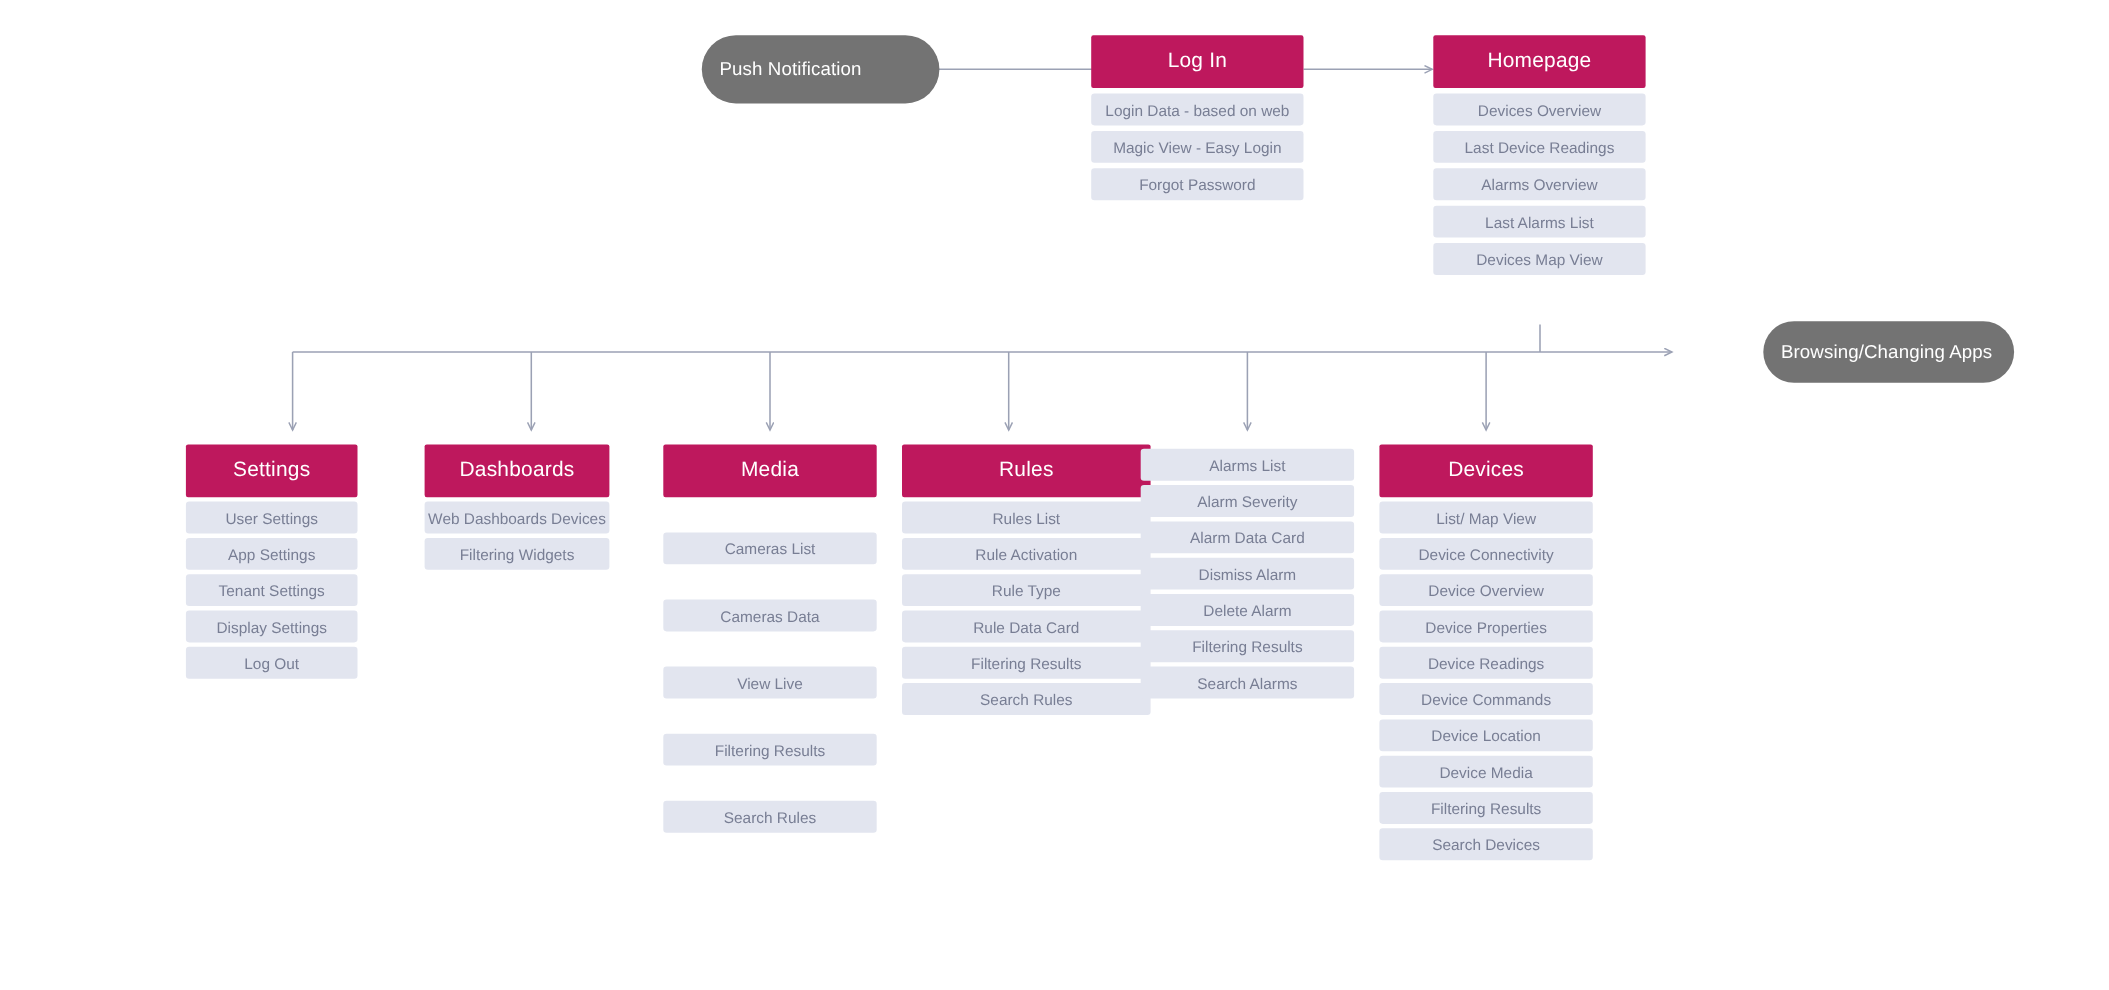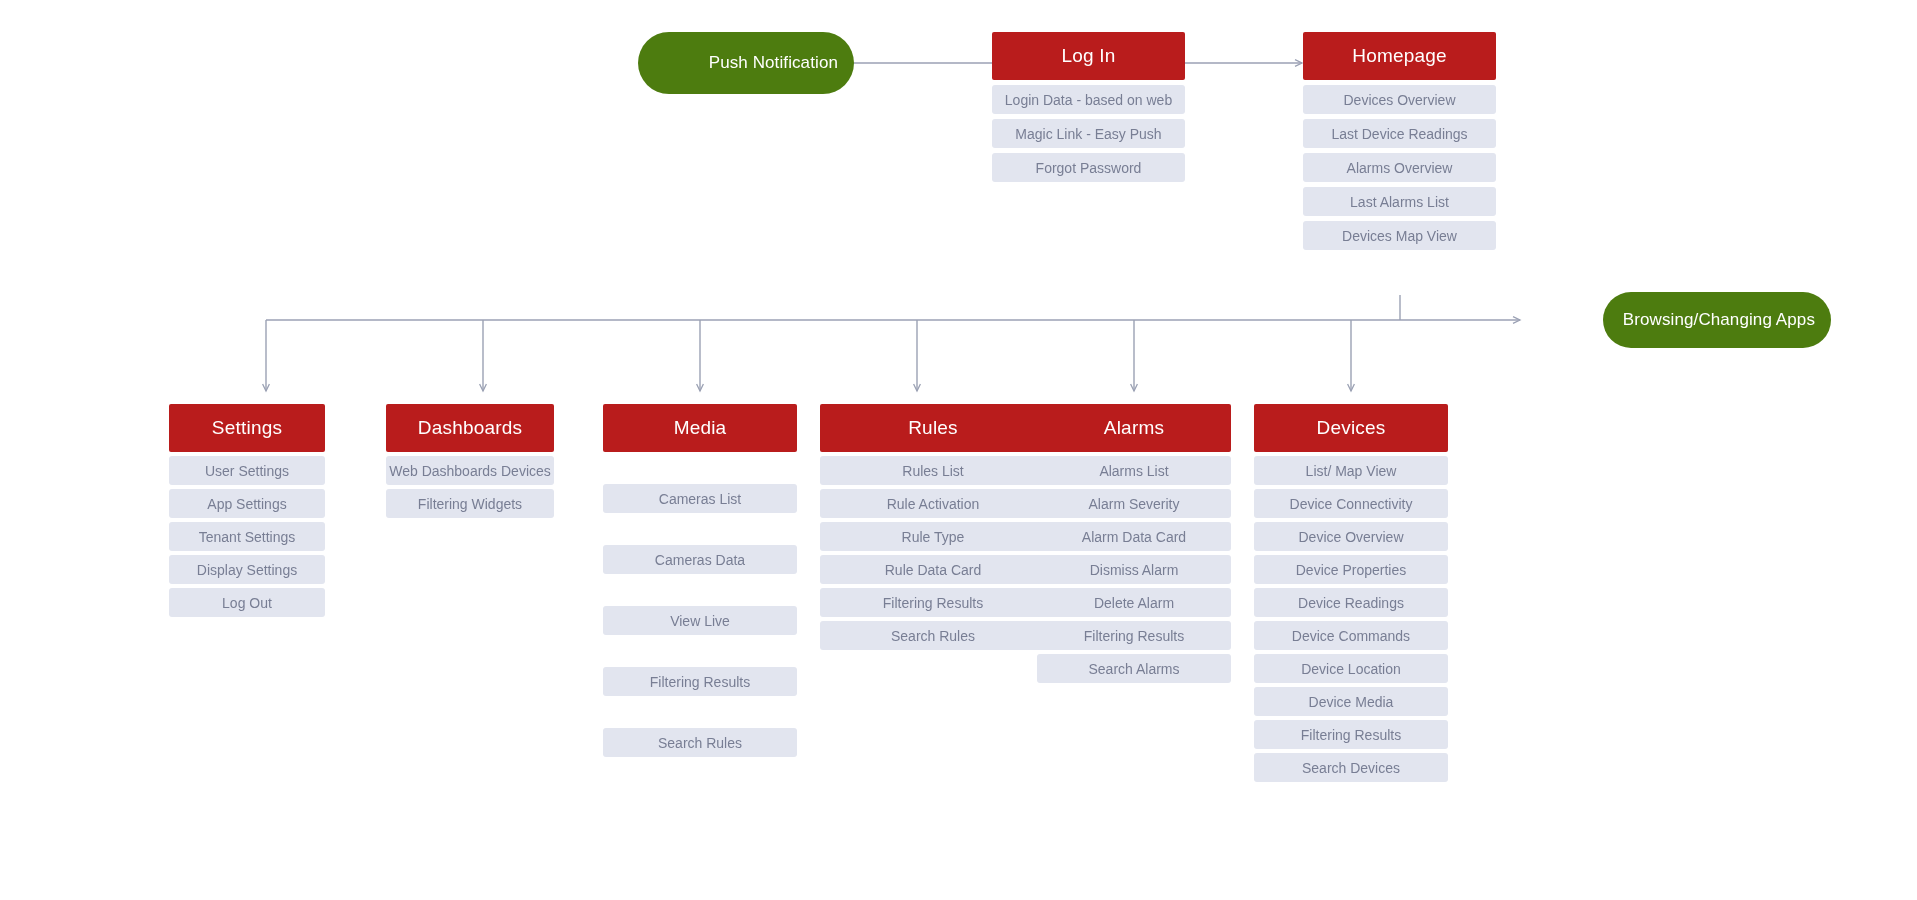--- a/index.html
+++ b/index.html
@@ -27,40 +27,40 @@
     height: 900px;
     z-index: 1;
     pointer-events: none;
   }
   
   .pill {
     position: absolute;
     z-index: 2;
     display: flex;
     align-items: center;
-    justify-content: flex-end;
-    background: #4d7c0f;
+    justify-content: flex-start;
+    background: #737373;
     color: #ffffff;
     border-radius: 999px;
     font-size: 17px;
     letter-spacing: .1px;
     white-space: nowrap;
     box-sizing: border-box;
     padding: 0 16px;
   }
   
   .col {
     position: absolute;
     z-index: 2;
     display: flex;
     flex-direction: column;
     box-sizing: border-box;
   }
   .col-header {
-    background: #b91c1c;
+    background: #be185d;
     color: #ffffff;
     font-size: 19px;
     letter-spacing: .2px;
     height: 48px;
     display: flex;
     align-items: center;
     justify-content: center;
     text-align: center;
     box-sizing: border-box;
     padding: 0 8px;
@@ -123,21 +123,21 @@
     <span>Push Notification</span>
   </div>
 
   <div class="pill" style="left:1603px; top:292px; width:228px; height:56px;">
     <span>Browsing/Changing Apps</span>
   </div>
 
   <div class="col stack" style="left:992px; top:32px; width:193px;">
     <div class="col-header">Log In</div>
     <div class="col-item">Login Data - based on web</div>
-    <div class="col-item">Magic Link - Easy Push</div>
+    <div class="col-item">Magic View - Easy Login</div>
     <div class="col-item">Forgot Password</div>
   </div>
 
   <div class="col stack" style="left:1303px; top:32px; width:193px;">
     <div class="col-header">Homepage</div>
     <div class="col-item">Devices Overview</div>
     <div class="col-item">Last Device Readings</div>
     <div class="col-item">Alarms Overview</div>
     <div class="col-item">Last Alarms List</div>
     <div class="col-item">Devices Map View</div>
@@ -171,21 +171,20 @@
     <div class="col-header">Rules</div>
     <div class="col-item">Rules List</div>
     <div class="col-item">Rule Activation</div>
     <div class="col-item">Rule Type</div>
     <div class="col-item">Rule Data Card</div>
     <div class="col-item">Filtering Results</div>
     <div class="col-item">Search Rules</div>
   </div>
 
   <div class="col" style="left:1037px; top:404px; width:194px;">
-    <div class="col-header">Alarms</div>
     <div class="col-item">Alarms List</div>
     <div class="col-item">Alarm Severity</div>
     <div class="col-item">Alarm Data Card</div>
     <div class="col-item">Dismiss Alarm</div>
     <div class="col-item">Delete Alarm</div>
     <div class="col-item">Filtering Results</div>
     <div class="col-item">Search Alarms</div>
   </div>
 
   <div class="col" style="left:1254px; top:404px; width:194px;border-radius:31px;">

